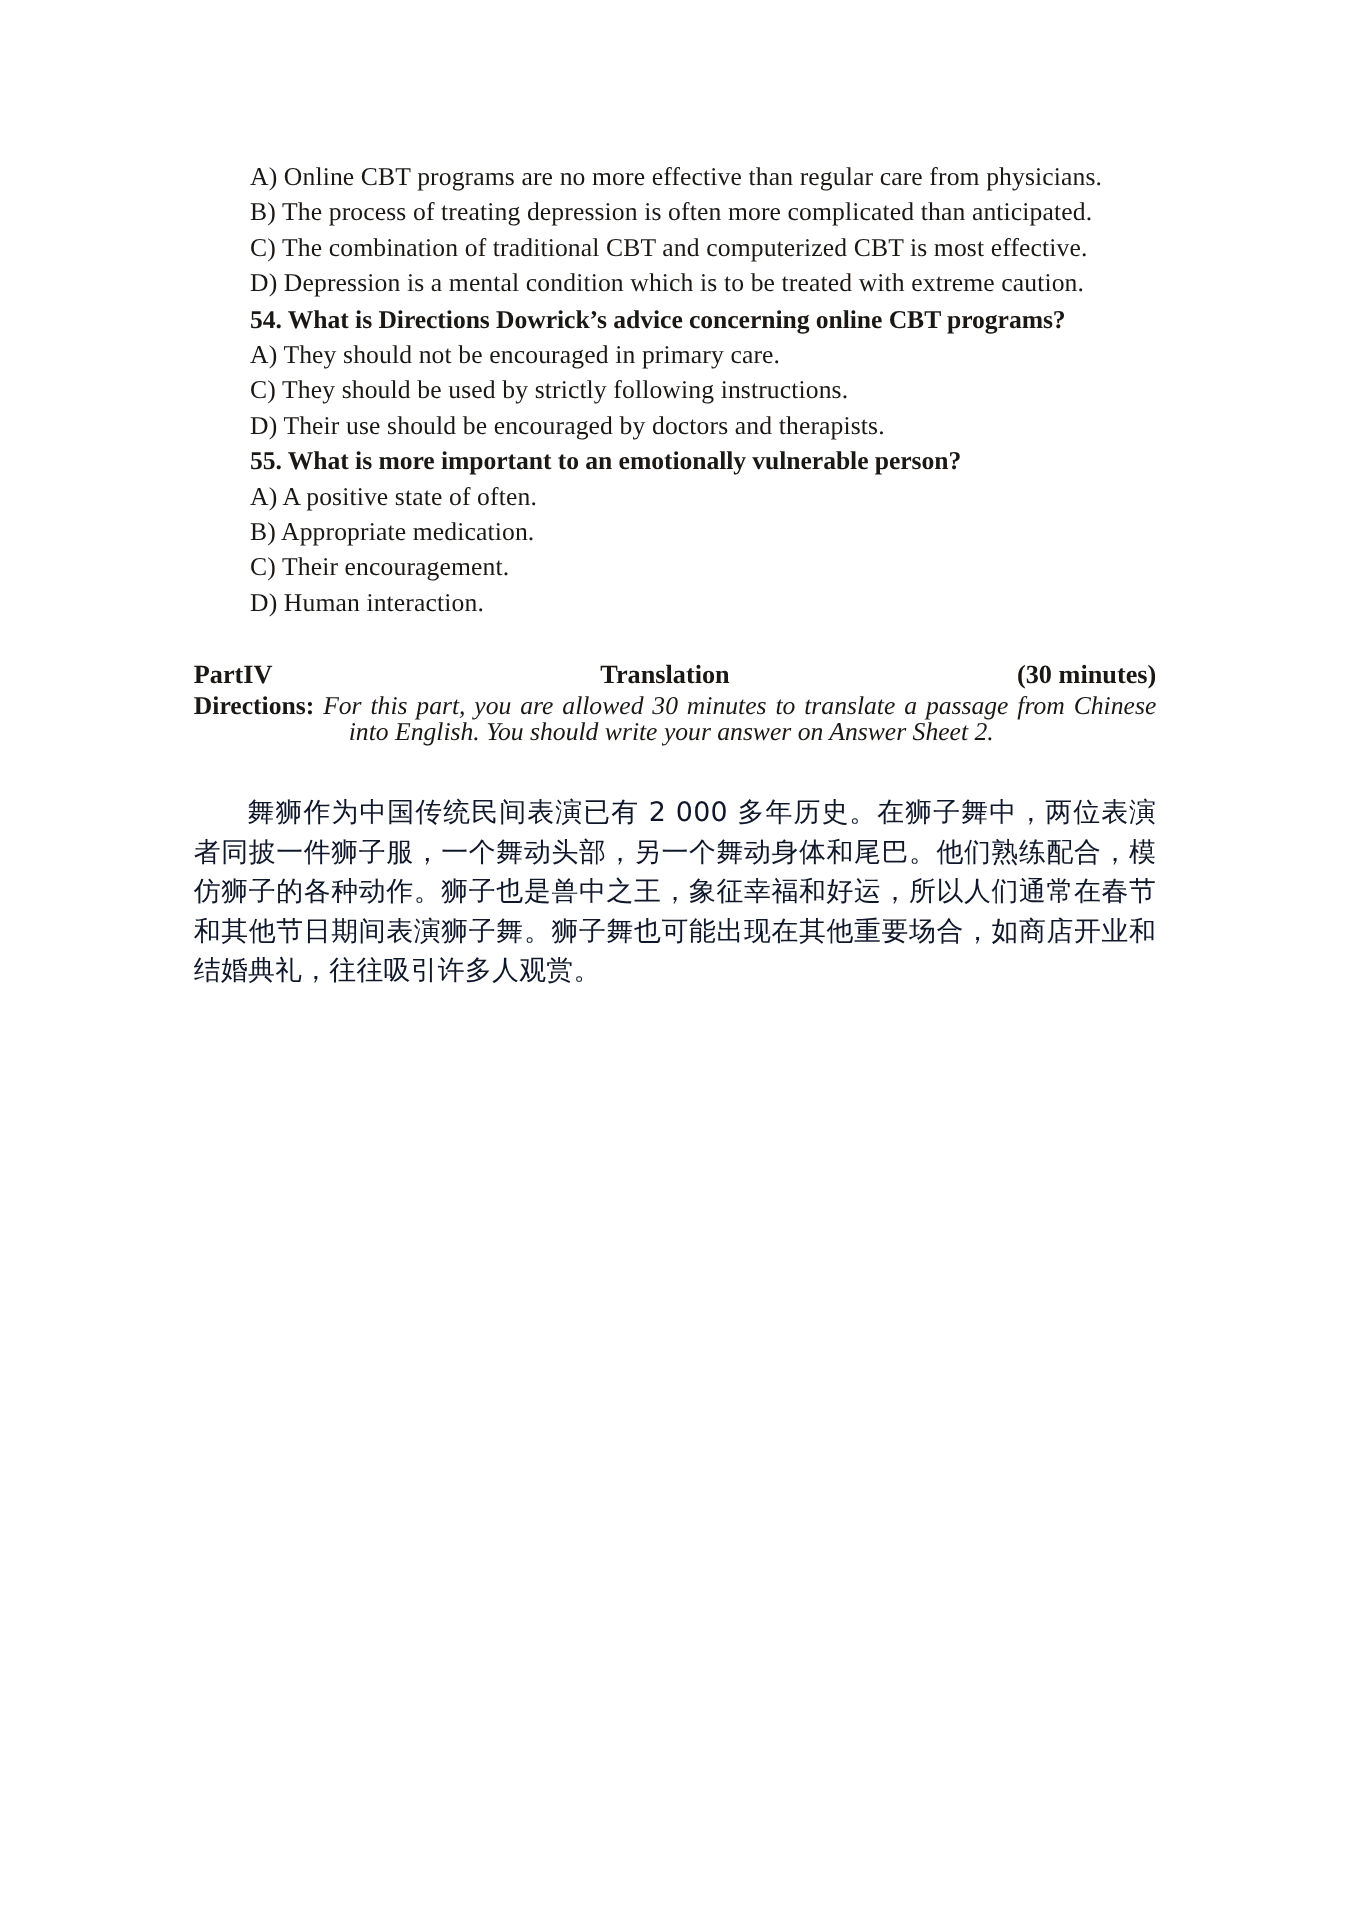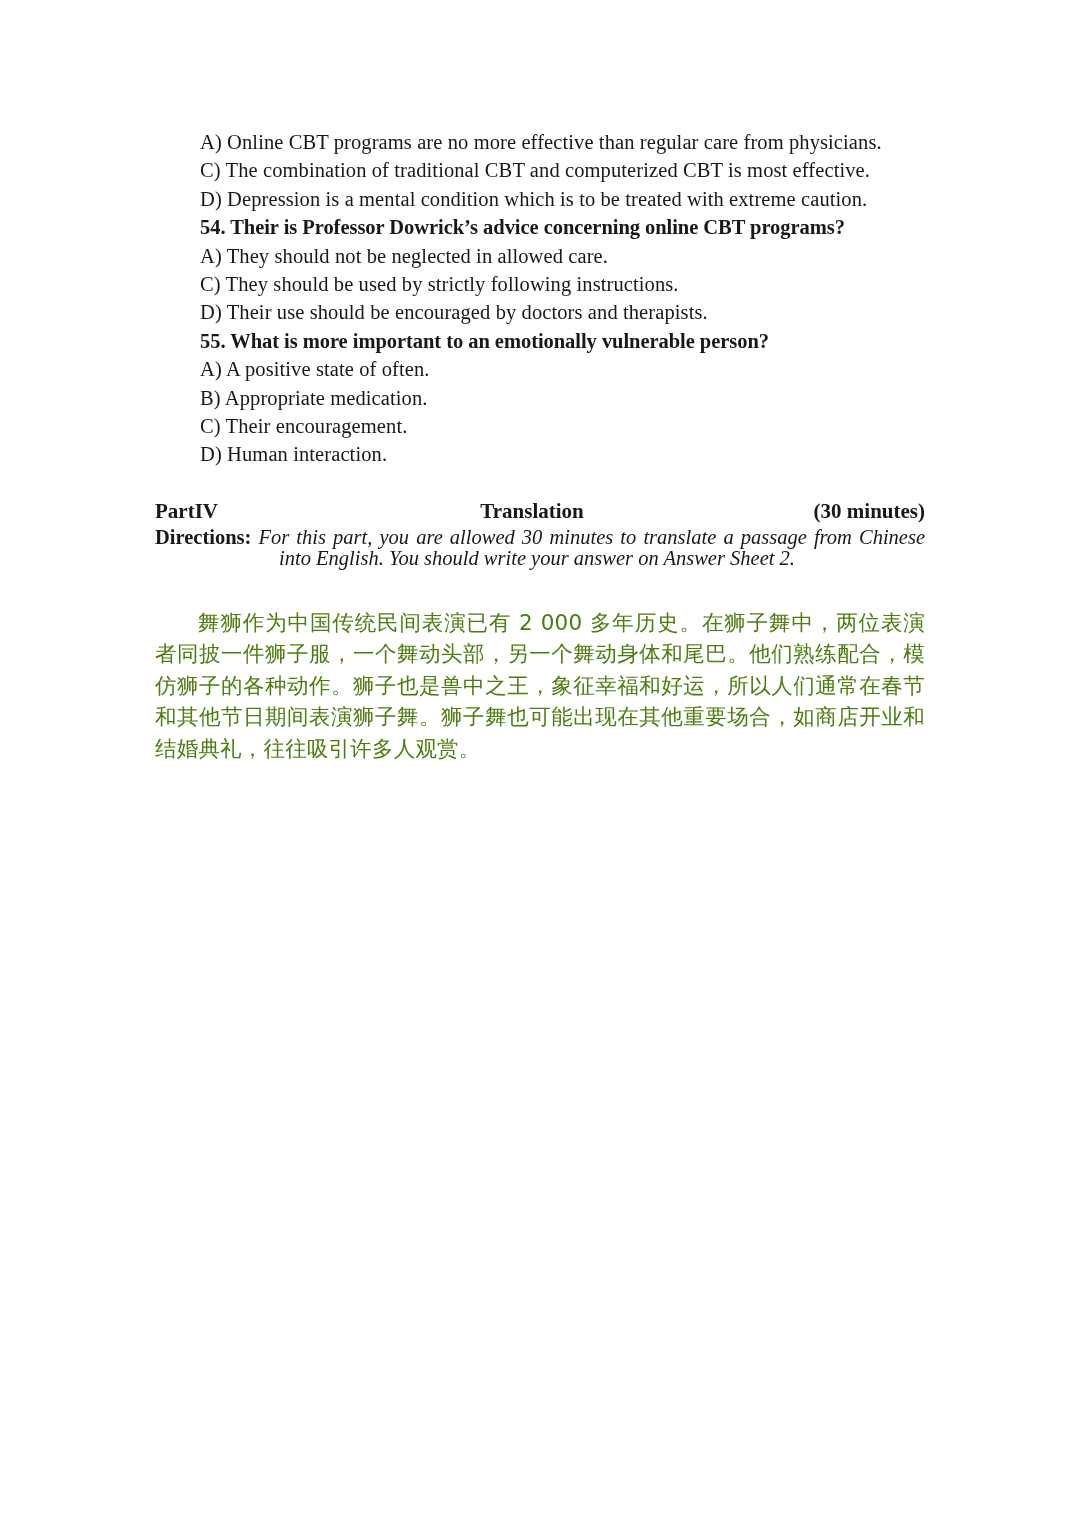--- a/index.html
+++ b/index.html
@@ -115,40 +115,41 @@
 
   
   .passage {
     margin-top: 38px;
     font-size: 21.5px;
     line-height: 31.5px;
     font-family: "DejaVu Sans", "Liberation Sans", sans-serif;
     text-indent: 43px;
     text-align: justify;
     text-align-last: left;
-    color: #4d7c0f;
+    color: #0f172a;
     letter-spacing: 0.2px;
   }
 </style>
 </head>
 <body>
 
 <div class="page">
   <div class="content">
 
     <p class="opt wrap"><span class="opt-letter">A)</span> <span>Online CBT programs are no more effective than regular care from physicians.</span></p>
 
+    <p class="opt"><span class="opt-letter">B)</span> <span>The process of treating depression is often more complicated than anticipated.</span></p>
 
     <p class="opt"><span class="opt-letter">C)</span> <span>The combination of traditional CBT and computerized CBT is most effective.</span></p>
 
     <p class="opt"><span class="opt-letter">D)</span> <span>Depression is a mental condition which is to be treated with extreme caution.</span></p>
 
-    <p class="qstem"><span class="q-num">54.</span> <span>Their is Professor Dowrick’s advice concerning online CBT programs?</span></p>
+    <p class="qstem"><span class="q-num">54.</span> <span>What is Directions Dowrick’s advice concerning online CBT programs?</span></p>
 
-    <p class="opt"><span class="opt-letter">A)</span> <span>They should not be neglected in allowed care.</span></p>
+    <p class="opt"><span class="opt-letter">A)</span> <span>They should not be encouraged in primary care.</span></p>
 
 
     <p class="opt"><span class="opt-letter">C)</span> <span>They should be used by strictly following instructions.</span></p>
 
     <p class="opt"><span class="opt-letter">D)</span> <span>Their use should be encouraged by doctors and therapists.</span></p>
 
     <p class="qstem"><span class="q-num">55.</span> <span>What is more important to an emotionally vulnerable person?</span></p>
 
     <p class="opt"><span class="opt-letter">A)</span> <span>A positive state of often.</span></p>
 

